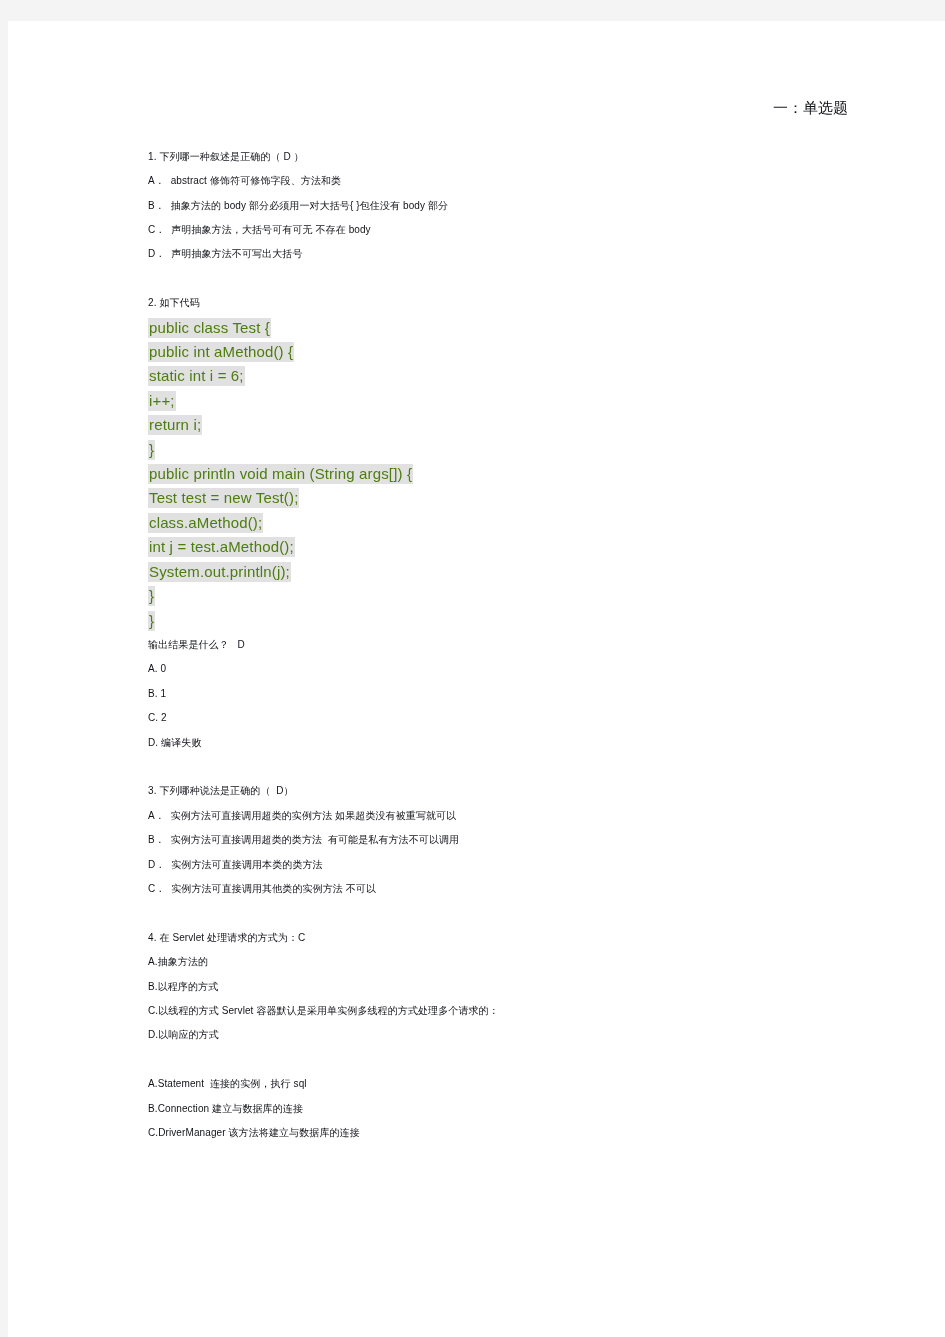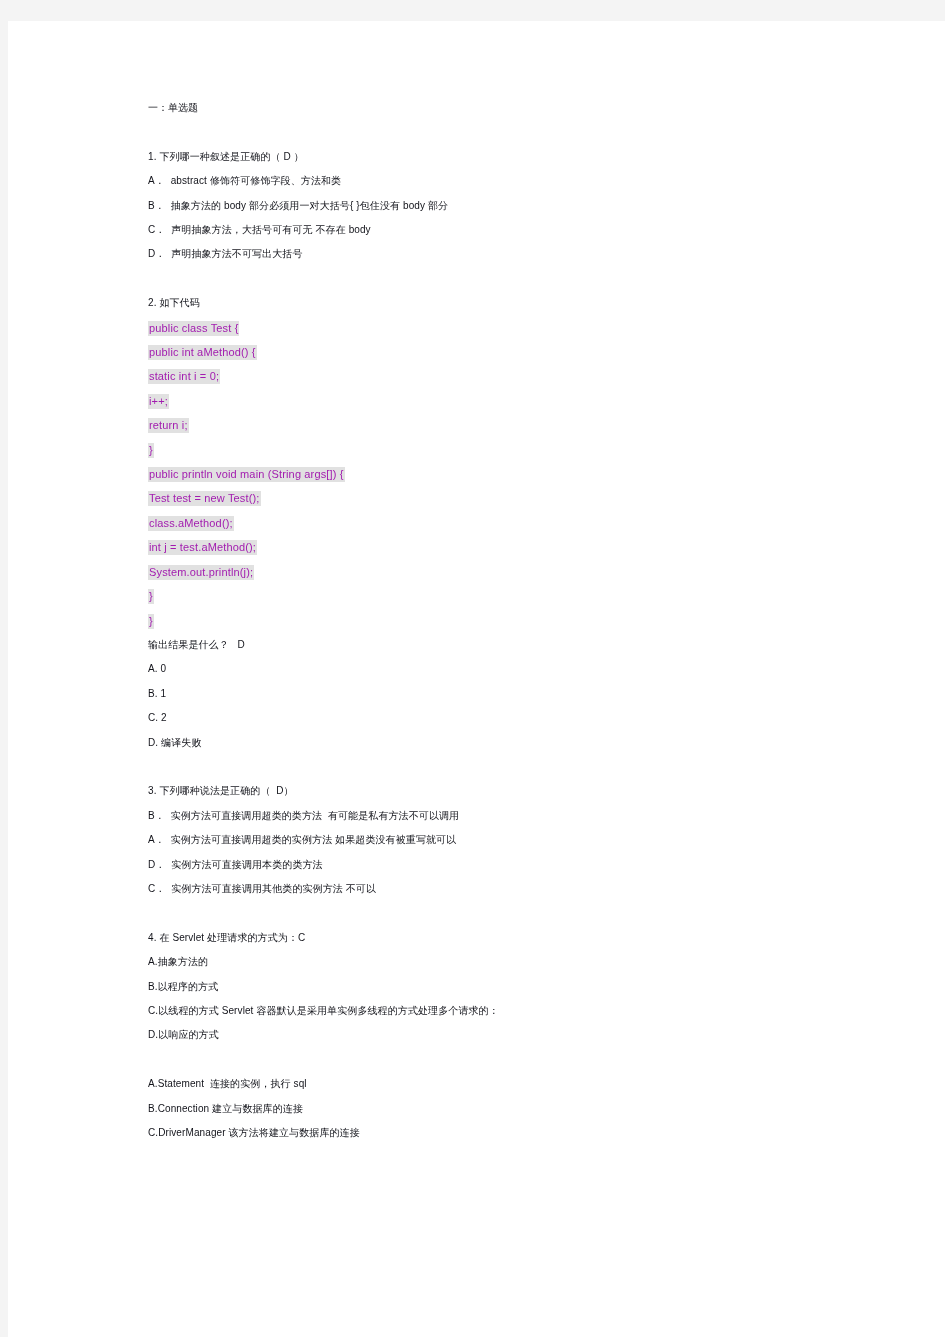--- a/index.html
+++ b/index.html
@@ -31,35 +31,36 @@
     font-size: 10px;
     line-height: 24.4px;
     color: #12131a;
     white-space: pre;
     letter-spacing: 0.1px;
   }
   .line.blank {
     height: 24.4px;
   }
   .code-line {
-    font-size: 11px;
+    font-size: 15px;
     line-height: 24.4px;
-    color: #a21caf;
+    color: #4d7c0f;
     white-space: pre;
     letter-spacing: 0.15px;
   }
   .code-line .hl {
     background: #e1e1e1;
     padding: 1px 1px 2px 1px;
   }
   .doc-title {
-    font-size: 10px;
+    font-size: 15px;
     line-height: 24.4px;
     color: #12131a;
     white-space: pre;
+    text-align: right;
   }
 </style>
 </head>
 <body>
 
 <div class="page">
   <div class="content">
 
     <div class="doc-title">一：单选题</div>
     <div class="line blank"></div>
@@ -67,41 +68,41 @@
     <div class="line">1. 下列哪一种叙述是正确的（ D ）</div>
     <div class="line">A．  abstract 修饰符可修饰字段、方法和类</div>
     <div class="line">B．  抽象方法的 body 部分必须用一对大括号{ }包住没有 body 部分</div>
     <div class="line">C．  声明抽象方法，大括号可有可无 不存在 body</div>
     <div class="line">D．  声明抽象方法不可写出大括号</div>
     <div class="line blank"></div>
 
     <div class="line">2. 如下代码</div>
     <div class="code-line"><span class="hl">public class Test {</span></div>
     <div class="code-line"><span class="hl">public int aMethod() {</span></div>
-    <div class="code-line"><span class="hl">static int i = 0;</span></div>
+    <div class="code-line"><span class="hl">static int i = 6;</span></div>
     <div class="code-line"><span class="hl">i++;</span></div>
     <div class="code-line"><span class="hl">return i;</span></div>
     <div class="code-line"><span class="hl">}</span></div>
     <div class="code-line"><span class="hl">public println void main (String args[]) {</span></div>
     <div class="code-line"><span class="hl">Test test = new Test();</span></div>
     <div class="code-line"><span class="hl">class.aMethod();</span></div>
     <div class="code-line"><span class="hl">int j = test.aMethod();</span></div>
     <div class="code-line"><span class="hl">System.out.println(j);</span></div>
     <div class="code-line"><span class="hl">}</span></div>
     <div class="code-line"><span class="hl">}</span></div>
     <div class="line">输出结果是什么？   D</div>
     <div class="line">A. 0</div>
     <div class="line">B. 1</div>
     <div class="line">C. 2</div>
     <div class="line">D. 编译失败</div>
     <div class="line blank"></div>
 
     <div class="line">3. 下列哪种说法是正确的（  D）</div>
+    <div class="line">A．  实例方法可直接调用超类的实例方法 如果超类没有被重写就可以</div>
     <div class="line">B．  实例方法可直接调用超类的类方法  有可能是私有方法不可以调用</div>
-    <div class="line">A．  实例方法可直接调用超类的实例方法 如果超类没有被重写就可以</div>
     <div class="line">D．  实例方法可直接调用本类的类方法</div>
     <div class="line">C．  实例方法可直接调用其他类的实例方法 不可以</div>
     <div class="line blank"></div>
 
     <div class="line">4. 在 Servlet 处理请求的方式为：C</div>
     <div class="line">A.抽象方法的</div>
     <div class="line">B.以程序的方式</div>
     <div class="line">C.以线程的方式 Servlet 容器默认是采用单实例多线程的方式处理多个请求的：</div>
     <div class="line">D.以响应的方式</div>
     <div class="line blank"></div>

